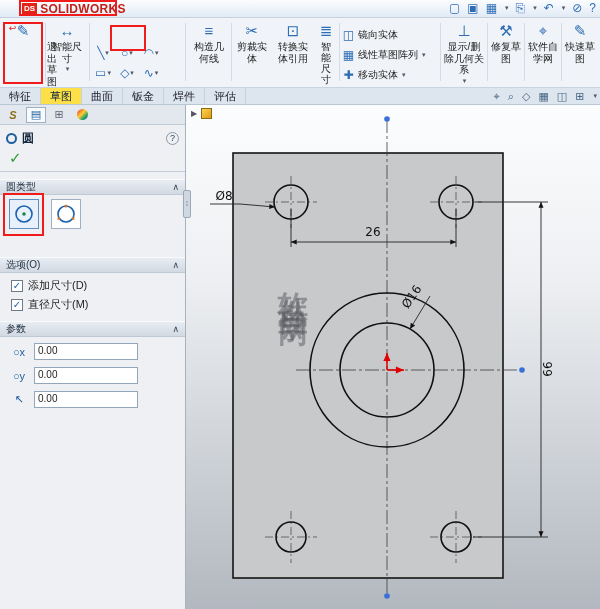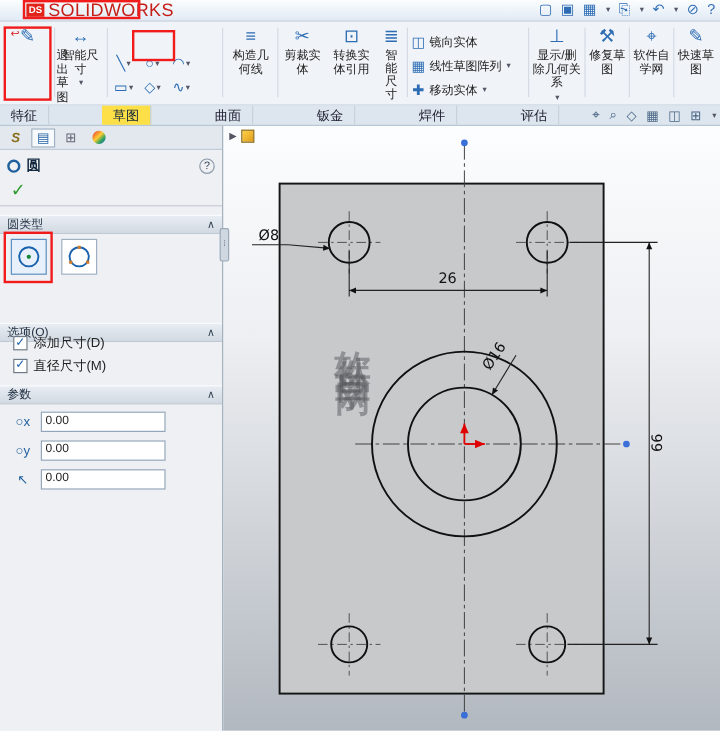--- a/index.html
+++ b/index.html
@@ -8,39 +8,39 @@
     position:relative; width:600px; height:609px; overflow:hidden;
     font-family:"Liberation Sans","DejaVu Sans",sans-serif;
     background:#eef2f7; user-select:none;
   }
   
   .menubar { position:absolute; left:0; top:0; width:600px; height:18px;
     background:linear-gradient(#fbfdfe,#e1eaf5); border-bottom:1px solid #c5d0dd;
     display:flex; align-items:center; font-size:11px; z-index:10; }
   .logo { display:flex; align-items:center; gap:3px; padding:0 8px 0 22px; }
   .logo-ds { background:#e2231a; color:#fff; font-weight:bold; font-size:8px; padding:0 2px; height:11px; line-height:11px; }
-  .logo-text { color:#c41e17; font-weight:normal; font-size:15px; letter-spacing:.3px; }
+  .logo-text { color:#c41e17; font-weight:bold; font-size:12px; letter-spacing:.3px; }
   .menus { display:flex; gap:13px; color:#222; }
   .quick { position:absolute; right:4px; top:1px; display:flex; gap:7px; align-items:center; color:#2e6db4; font-size:12px; }
   .dd { font-size:7px; color:#556; margin-left:1px; }
   
   .ribbon { position:absolute; left:0; top:18px; width:600px; height:70px;
     background:#f0f4f8; border-bottom:1px solid #c9d3df; z-index:9; }
   .rbtn { position:absolute; top:4px; display:flex; flex-direction:column; align-items:center; gap:1px; cursor:default; }
   .ricon { font-size:15px; color:#2e6db4; height:18px; line-height:18px; position:relative; }
   .ricon .ov { position:absolute; left:-8px; top:-3px; color:#d22; font-size:9px; }
   .rlabel { font-size:10px; color:#222; text-align:center; line-height:1.15; word-break:break-all; }
   .vlabel { width:12px; word-break:break-all; font-size:10px; line-height:1.1; color:#222; text-align:center; }
   .ecell { position:absolute; width:24px; height:20px; display:flex; align-items:center; justify-content:center; font-size:12px; color:#2e6db4; }
   .rrow { position:absolute; left:342px; width:96px; height:18px; display:flex; align-items:center; gap:3px; font-size:10px; color:#222; }
   .rrow .ric { color:#2e6db4; font-size:12px; width:13px; text-align:center; }
   .vsep { position:absolute; top:5px; height:58px; width:1px; background:#d4dbe4; }
   
   .tabbar { position:absolute; left:0; top:88px; width:600px; height:17px;
-    background:#dde5ee; border-bottom:1px solid #b9c6d4; display:flex; font-size:11px; z-index:9;gap:44px; }
+    background:#dde5ee; border-bottom:1px solid #b9c6d4; display:flex; font-size:11px; z-index:9; }
   .tab { padding:1px 9px; border-right:1px solid #c8d2dd; color:#223; display:flex; align-items:center; cursor:default; }
   .tab.active { background:#fde047; color:#10243a; }
   .hud { position:absolute; right:3px; top:0; height:16px; display:flex; gap:8px; align-items:center; color:#4a6785; font-size:11px; }
   
   .panel { position:absolute; left:0; top:105px; width:186px; height:504px;
     background:#eef0f3; border-right:1px solid #a7b2bf; z-index:5; }
   .ptabs { position:absolute; left:0; top:0; width:100%; height:20px; background:#e3e8ee;
     border-bottom:1px solid #c2ccd8; display:flex; gap:3px; padding:1px 3px; align-items:center; }
   .ptab { width:20px; height:16px; display:flex; align-items:center; justify-content:center; font-size:11px; color:#1f5f9e; border:1px solid transparent; }
   .ptab.active { background:#f7fafc; border-color:#9fb0c2; }
@@ -268,21 +268,21 @@
       <div class="tbtn">
         <svg width="22" height="22" viewBox="0 0 22 22">
           <circle cx="11" cy="11" r="8" fill="none" stroke="#1a62ad" stroke-width="1.6"></circle>
           <rect x="9.7" y="1.8" width="2.6" height="2.6" fill="#d07a2a"></rect>
           <rect x="2.6" y="14.2" width="2.6" height="2.6" fill="#d07a2a"></rect>
           <rect x="16.8" y="14.2" width="2.6" height="2.6" fill="#d07a2a"></rect>
         </svg>
       </div>
     </div>
 
-    <div class="psec" style="top:164px;">
+    <div class="psec" style="top:152px;">
       <span>选项(O)</span>
       <span class="chev">∧</span>
     </div>
     <div class="opt" style="top:173px;">
       <span class="cb">✓</span>
       <span>添加尺寸(D)</span>
     </div>
     <div class="opt" style="top:192px;">
       <span class="cb">✓</span>
       <span>直径尺寸(M)</span>

